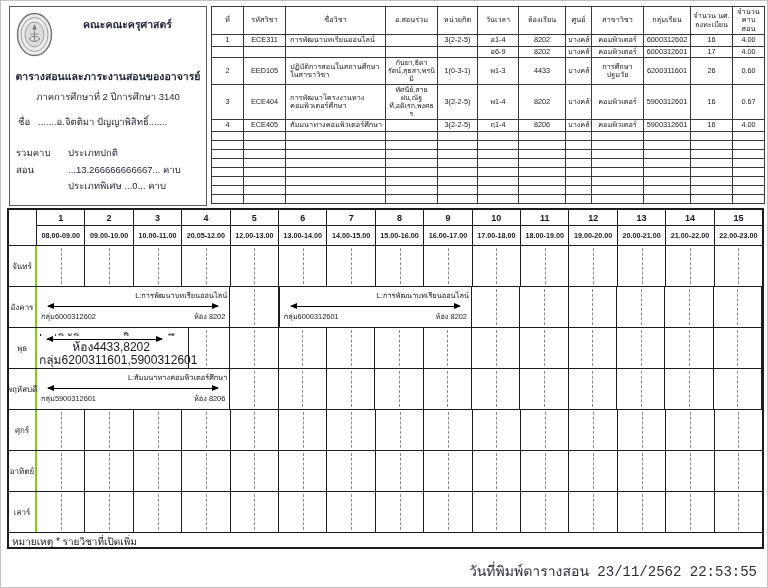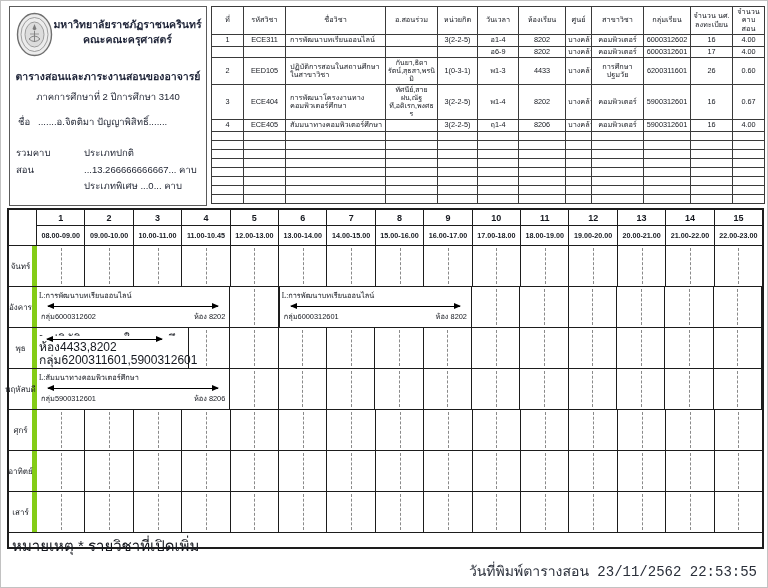--- a/index.html
+++ b/index.html
@@ -20,21 +20,21 @@
   }
   .org { display:flex; align-items:flex-start; }
   .seal { width:37px; height:45px; flex:0 0 auto; margin-left:2px; }
   .org-text { flex:1; text-align:center; font-weight:bold; font-size:10.5px; line-height:1.45; margin-top:5px; color:#1c2236; }
   .doc-title { text-align:center; font-weight:bold; font-size:10.5px; margin-top:11px; color:#1c2236; }
   .semester { text-align:center; font-size:9.5px; margin-top:4px; }
   .type-line { text-align:center; font-size:9.5px; margin-top:4px; }
   .type-line .check { color:#2e9b2e; font-weight:bold; }
   .type-gap { display:inline-block; width:10px; }
   .name-line { font-size:9.5px; margin-top:10px; padding-left:4px; }
-  .workload { display:flex; font-size:9.5px; margin-top:16px; padding-left:2px; line-height:1.75;gap:16px; }
+  .workload { display:flex; font-size:9.5px; margin-top:16px; padding-left:2px; line-height:1.75; }
   .workload-label { width:52px; white-space:pre-line; }
   .workload-values { flex:1; white-space:pre-line; }
 
   
   .course-table {
     position:absolute; left:210px; top:5px; width:553px;
     border-collapse:collapse; table-layout:fixed; font-size:7.3px;
     background:#fff; color:#15181f;
   }
   .course-table th, .course-table td {
@@ -53,65 +53,64 @@
   }
   .tt-header { display:flex; border-bottom:1px solid #1d1d1d; }
   .tt-corner { width:28px; border-right:1px solid #1d1d1d; }
   .tt-period-cols { flex:1; display:flex; }
   .tt-period-col { flex:1; border-right:1px solid #1d1d1d; display:flex; flex-direction:column; }
   .tt-period-col:last-child { border-right:none; }
   .tt-period-num { height:16px; border-bottom:1px solid #1d1d1d; text-align:center; font-weight:bold; font-size:9px; line-height:16px; }
   .tt-period-time { height:19px; font-size:7.2px; font-weight:bold; display:flex; align-items:center; justify-content:center; white-space:nowrap; }
 
   .tt-day-row { display:flex; height:41px; border-bottom:1px solid #1d1d1d; }
-  .tt-day-name { width:28px; border-right:5px solid #84cc16; display:flex; align-items:center; justify-content:center; font-size:8px; text-align:center; }
+  .tt-day-name { width:28px; border-right:2px solid #84cc16; display:flex; align-items:center; justify-content:center; font-size:8px; text-align:center; }
   .tt-day-cells { flex:1; position:relative; display:flex; }
   .tt-cell { flex:1; border-right:1px solid #1d1d1d; position:relative; }
   .tt-cell:last-child { border-right:none; }
   .tt-cell::after { content:""; position:absolute; left:50%; top:2px; bottom:2px; width:0; border-left:1px dashed #8a8a8a; }
 
   .tt-entry {
     position:absolute; top:0; bottom:0; z-index:2; background:#fff;
     border-right:1px solid #1d1d1d; border-left:1px solid #1d1d1d;
     font-size:7.4px; padding:2px 2px 1px; display:flex; flex-direction:column;
   }
   .tt-entry.at-left { border-left:none; }
-  .entry-title { text-align:left; white-space:nowrap; overflow:hidden;font-family:Liberation Serif, serif; }
+  .entry-title { text-align:right; white-space:nowrap; overflow:hidden; }
   .arrow { position:relative; height:0; border-top:1px solid #000; margin:5px 9px 3px; }
   .arrow::before { content:""; position:absolute; left:-1px; top:-4px; width:0; height:0;
     border-top:3.5px solid transparent; border-bottom:3.5px solid transparent; border-right:7px solid #000; }
   .arrow::after { content:""; position:absolute; right:-1px; top:-4px; width:0; height:0;
     border-top:3.5px solid transparent; border-bottom:3.5px solid transparent; border-left:7px solid #000; }
   .entry-meta { display:flex; justify-content:space-between; padding:0 2px; }
-  .entry-room-line { text-align:left; padding-right:3px; line-height:1.1; }
+  .entry-room-line { text-align:center; padding-right:3px; line-height:1.1; }
   .entry-group-line { text-align:right; white-space:nowrap; line-height:1.1; }
   .tt-entry.stacked { padding-top:1px; font-size:12px; }
   .tt-entry.stacked .arrow { margin:3px 24px 1px 8px; }
 
-  .tt-note { height:14px; font-size:15px; padding:1px 0 0 3px; }
+  .tt-note { height:14px; font-size:10px; padding:1px 0 0 3px; }
 
   
   .print-date { position:absolute; right:10px; top:559px; font-size:14px; color:#2a2f3a;font-family:Liberation Mono, monospace; }
 </style>
 </head>
 <body>
 
 <div class="info-panel">
   <div class="org">
     <svg class="seal" viewBox="0 0 37 45">
       <ellipse cx="18.5" cy="22.5" rx="17" ry="21" fill="#ececec" stroke="#6f6f6f" stroke-width="1.4"></ellipse>
       <ellipse cx="18.5" cy="22.5" rx="13.5" ry="17" fill="none" stroke="#8a8a8a" stroke-width="0.8"></ellipse>
       <ellipse cx="18.5" cy="22.5" rx="9.5" ry="12.5" fill="#dcdcdc" stroke="#8a8a8a" stroke-width="0.8"></ellipse>
       <path d="M18.5 12 l2 5 -2 1.5 -2 -1.5 z" fill="#7a7a7a"></path>
       <path d="M13 27 q5.5 -6 11 0 q-5.5 5 -11 0 z" fill="none" stroke="#7a7a7a" stroke-width="0.9"></path>
       <line x1="18.5" y1="19" x2="18.5" y2="30" stroke="#7a7a7a" stroke-width="0.9"></line>
       <line x1="14" y1="22" x2="23" y2="22" stroke="#7a7a7a" stroke-width="0.7"></line>
     </svg>
     <div class="org-text">
-      <div>มหาวิทยาลัยราชภัฏราชนครินทร์</div>
       <div>คณะคณะครุศาสตร์</div>
     </div>
   </div>
   <div class="doc-title">ตารางสอนและภาระงานสอนของอาจารย์</div>
   <div class="semester">ภาคการศึกษาที่ 2 ปีการศึกษา 3140</div>
   <div class="name-line"><span>ชื่อ</span>&nbsp;&nbsp;&nbsp;<span>.......อ.จิตติมา ปัญญาพิสิทธิ์.......</span></div>
   <div class="workload">
     <div class="workload-label">รวมคาบ
 สอน</div>
     <div class="workload-values">ประเภทปกติ
@@ -350,21 +349,21 @@
         <div class="tt-period-col">
           <div class="tt-period-num">2</div>
           <div class="tt-period-time">09.00-10.00</div>
         </div>
         <div class="tt-period-col">
           <div class="tt-period-num">3</div>
           <div class="tt-period-time">10.00-11.00</div>
         </div>
         <div class="tt-period-col">
           <div class="tt-period-num">4</div>
-          <div class="tt-period-time">11.00-10.45</div>
+          <div class="tt-period-time">20.05-12.00</div>
         </div>
         <div class="tt-period-col">
           <div class="tt-period-num">5</div>
           <div class="tt-period-time">12.00-13.00</div>
         </div>
         <div class="tt-period-col">
           <div class="tt-period-num">6</div>
           <div class="tt-period-time">13.00-14.00</div>
         </div>
         <div class="tt-period-col">

